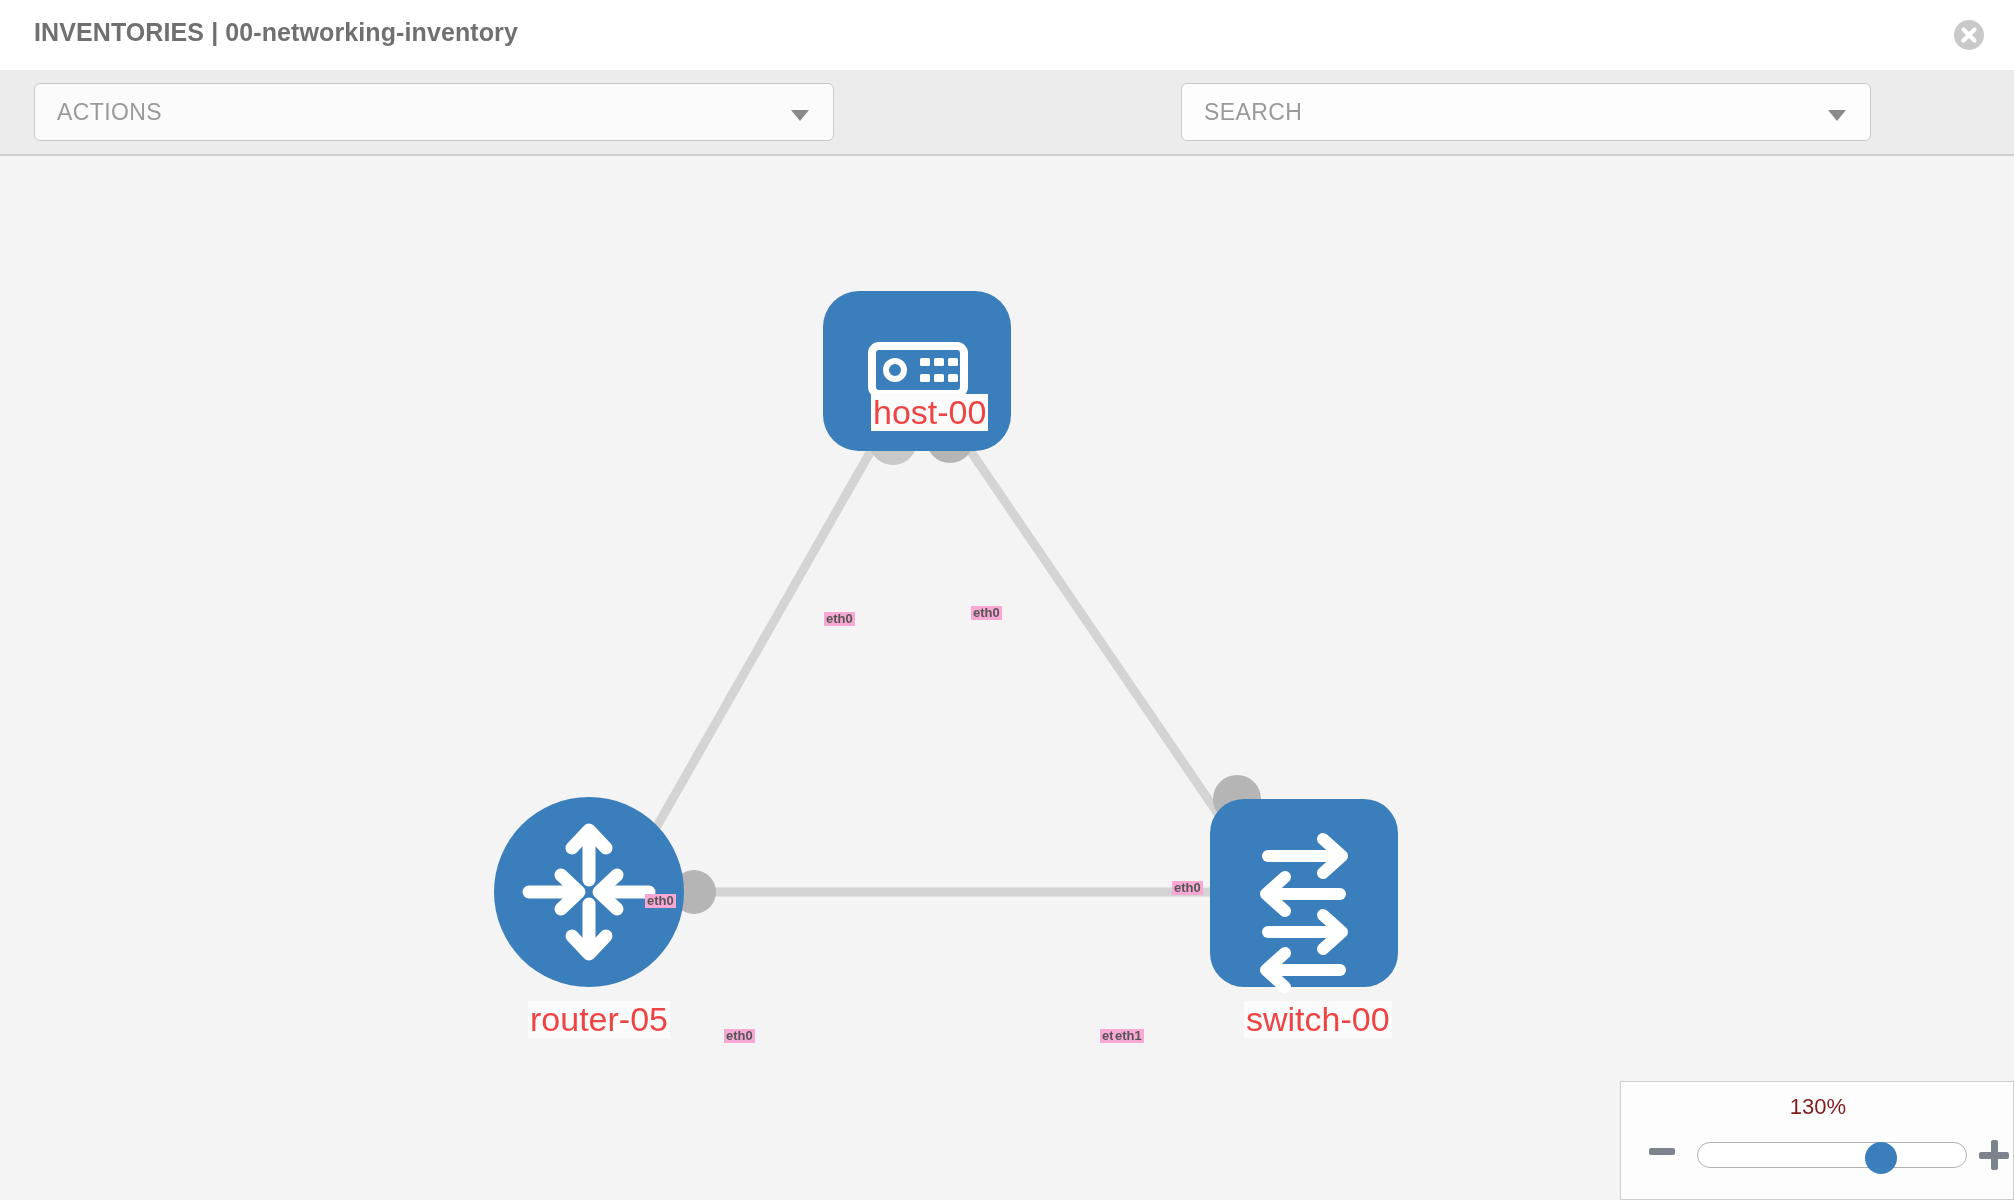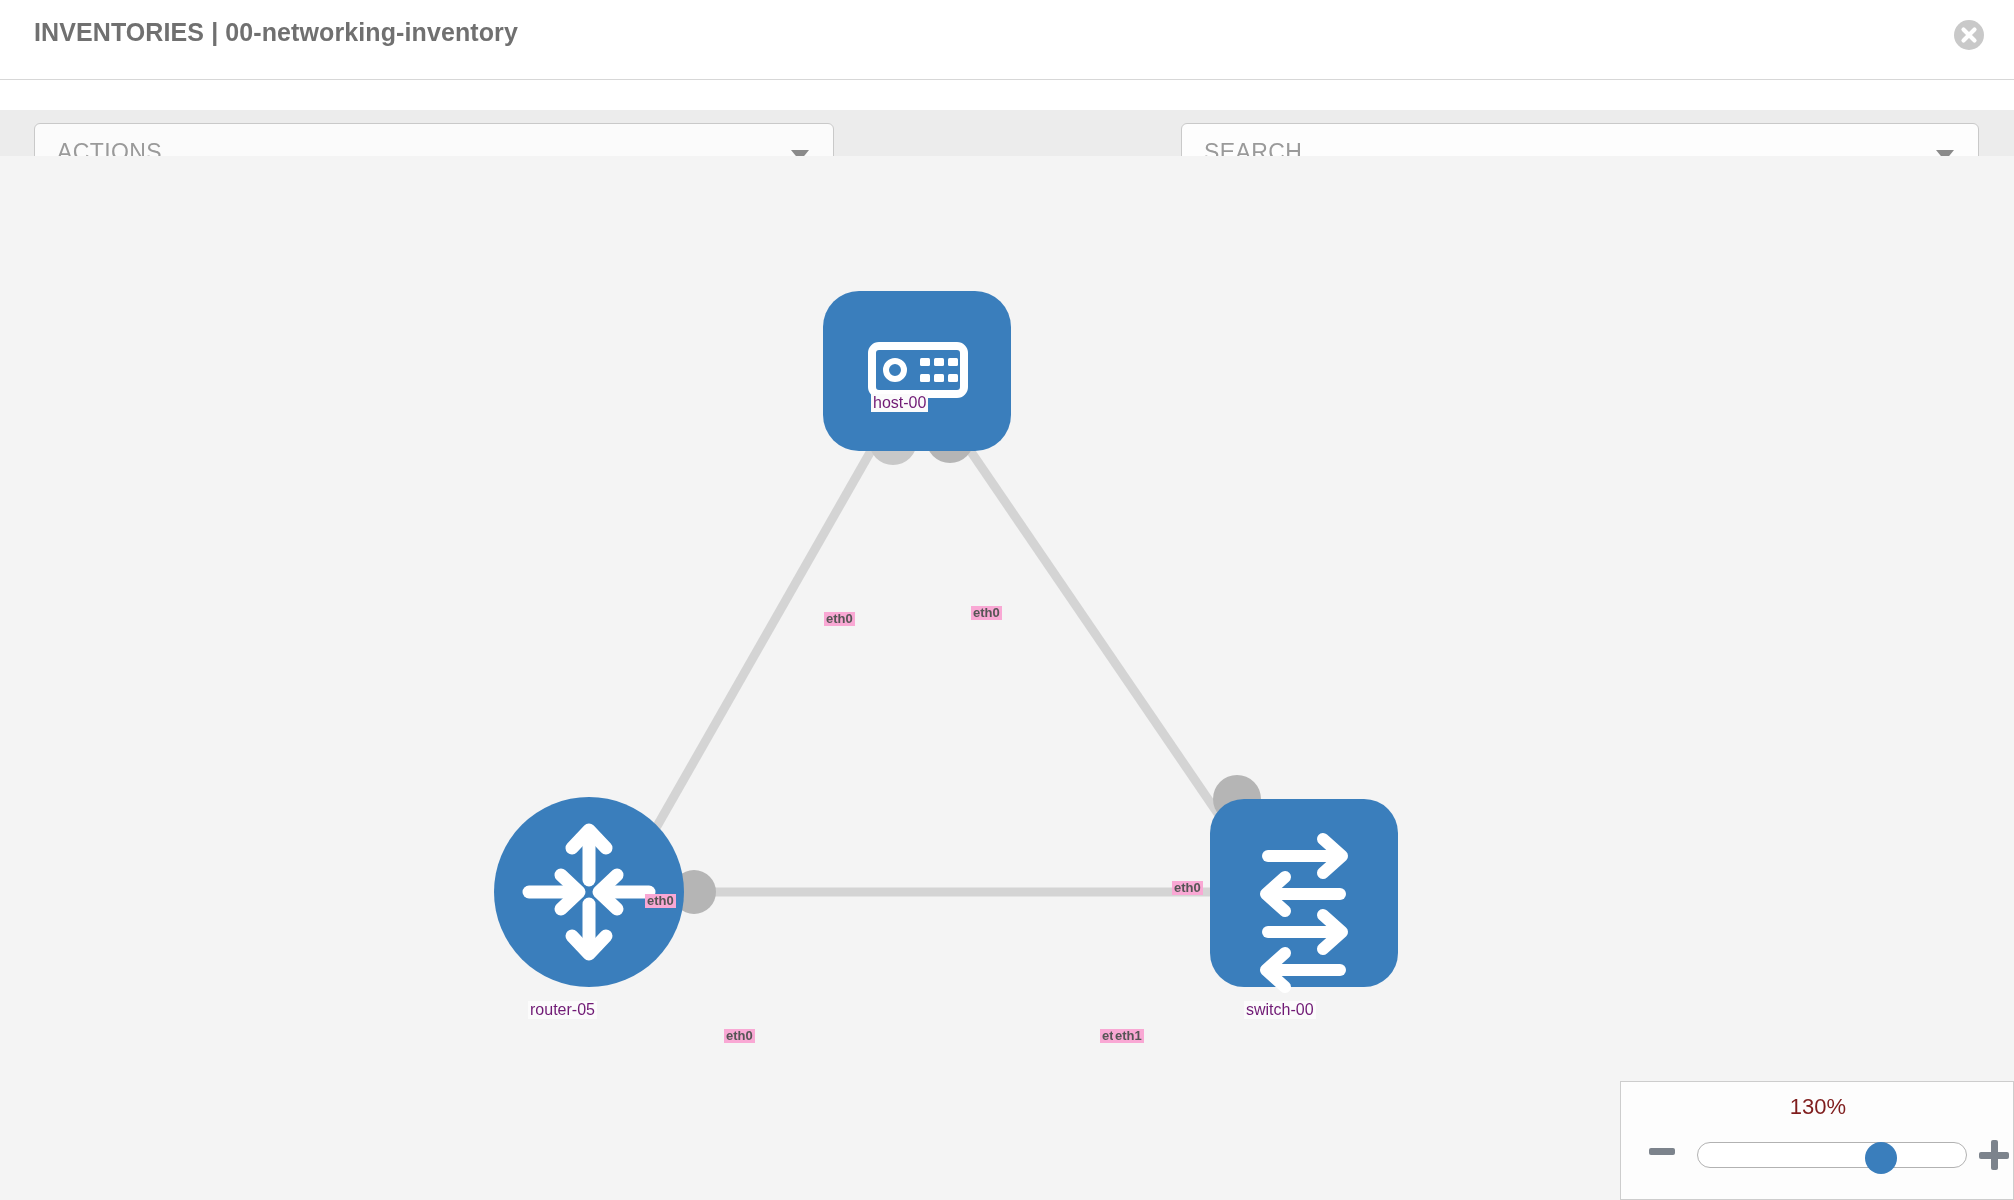--- a/index.html
+++ b/index.html
@@ -43,21 +43,20 @@
   }
 
   
   .toolbar {
     position: absolute;
     top: 70px; left: 0;
     width: 2014px; height: 86px;
     background: #ececec;
     border-bottom: 2px solid #cfcfcf;
     box-sizing: border-box;
-    margin-top: 40px;
   }
   .actions-select {
     position: absolute;
     left: 34px; top: 13px;
     width: 800px; height: 58px;
     background: #fbfbfb;
     border: 1px solid #c9c9c9;
     border-radius: 6px;
     box-sizing: border-box;
     cursor: pointer;
@@ -83,21 +82,21 @@
     top: 96px;
     width: 42px; height: 42px;
     cursor: pointer;
   }
   .tool-wrench { left: 1044px; top: 92px; }
   .tool-key    { left: 1112px; top: 92px; }
 
   .search-select {
     position: absolute;
     left: 1181px; top: 13px;
-    width: 798px; height: 58px;
+    width: 690px; height: 58px;
     background: #fdfdfd;
     border: 1px solid #c9c9c9;
     border-radius: 6px;
     box-sizing: border-box;
     cursor: text;
     padding-left: 42px;
   }
   .search-label {
     position: absolute;
     left: 22px; top: 15px;
@@ -118,22 +117,22 @@
   #topology-svg {
     position: absolute;
     top: 0; left: 0;
     width: 2014px;
     height: 1044px;
     display: block;
   }
 
   .node-label {
     position: absolute;
-    font-size: 16px;
-    color: #701a75;
+    font-size: 34px;
+    color: #ef4444;
     background: #fbfbfb;
     white-space: nowrap;
     padding: 0 2px;
     line-height: 1.1;
   }
   .if-label {
     position: absolute;
     font-size: 13px;
     color: #555555;
     background: #f9a8d4;

